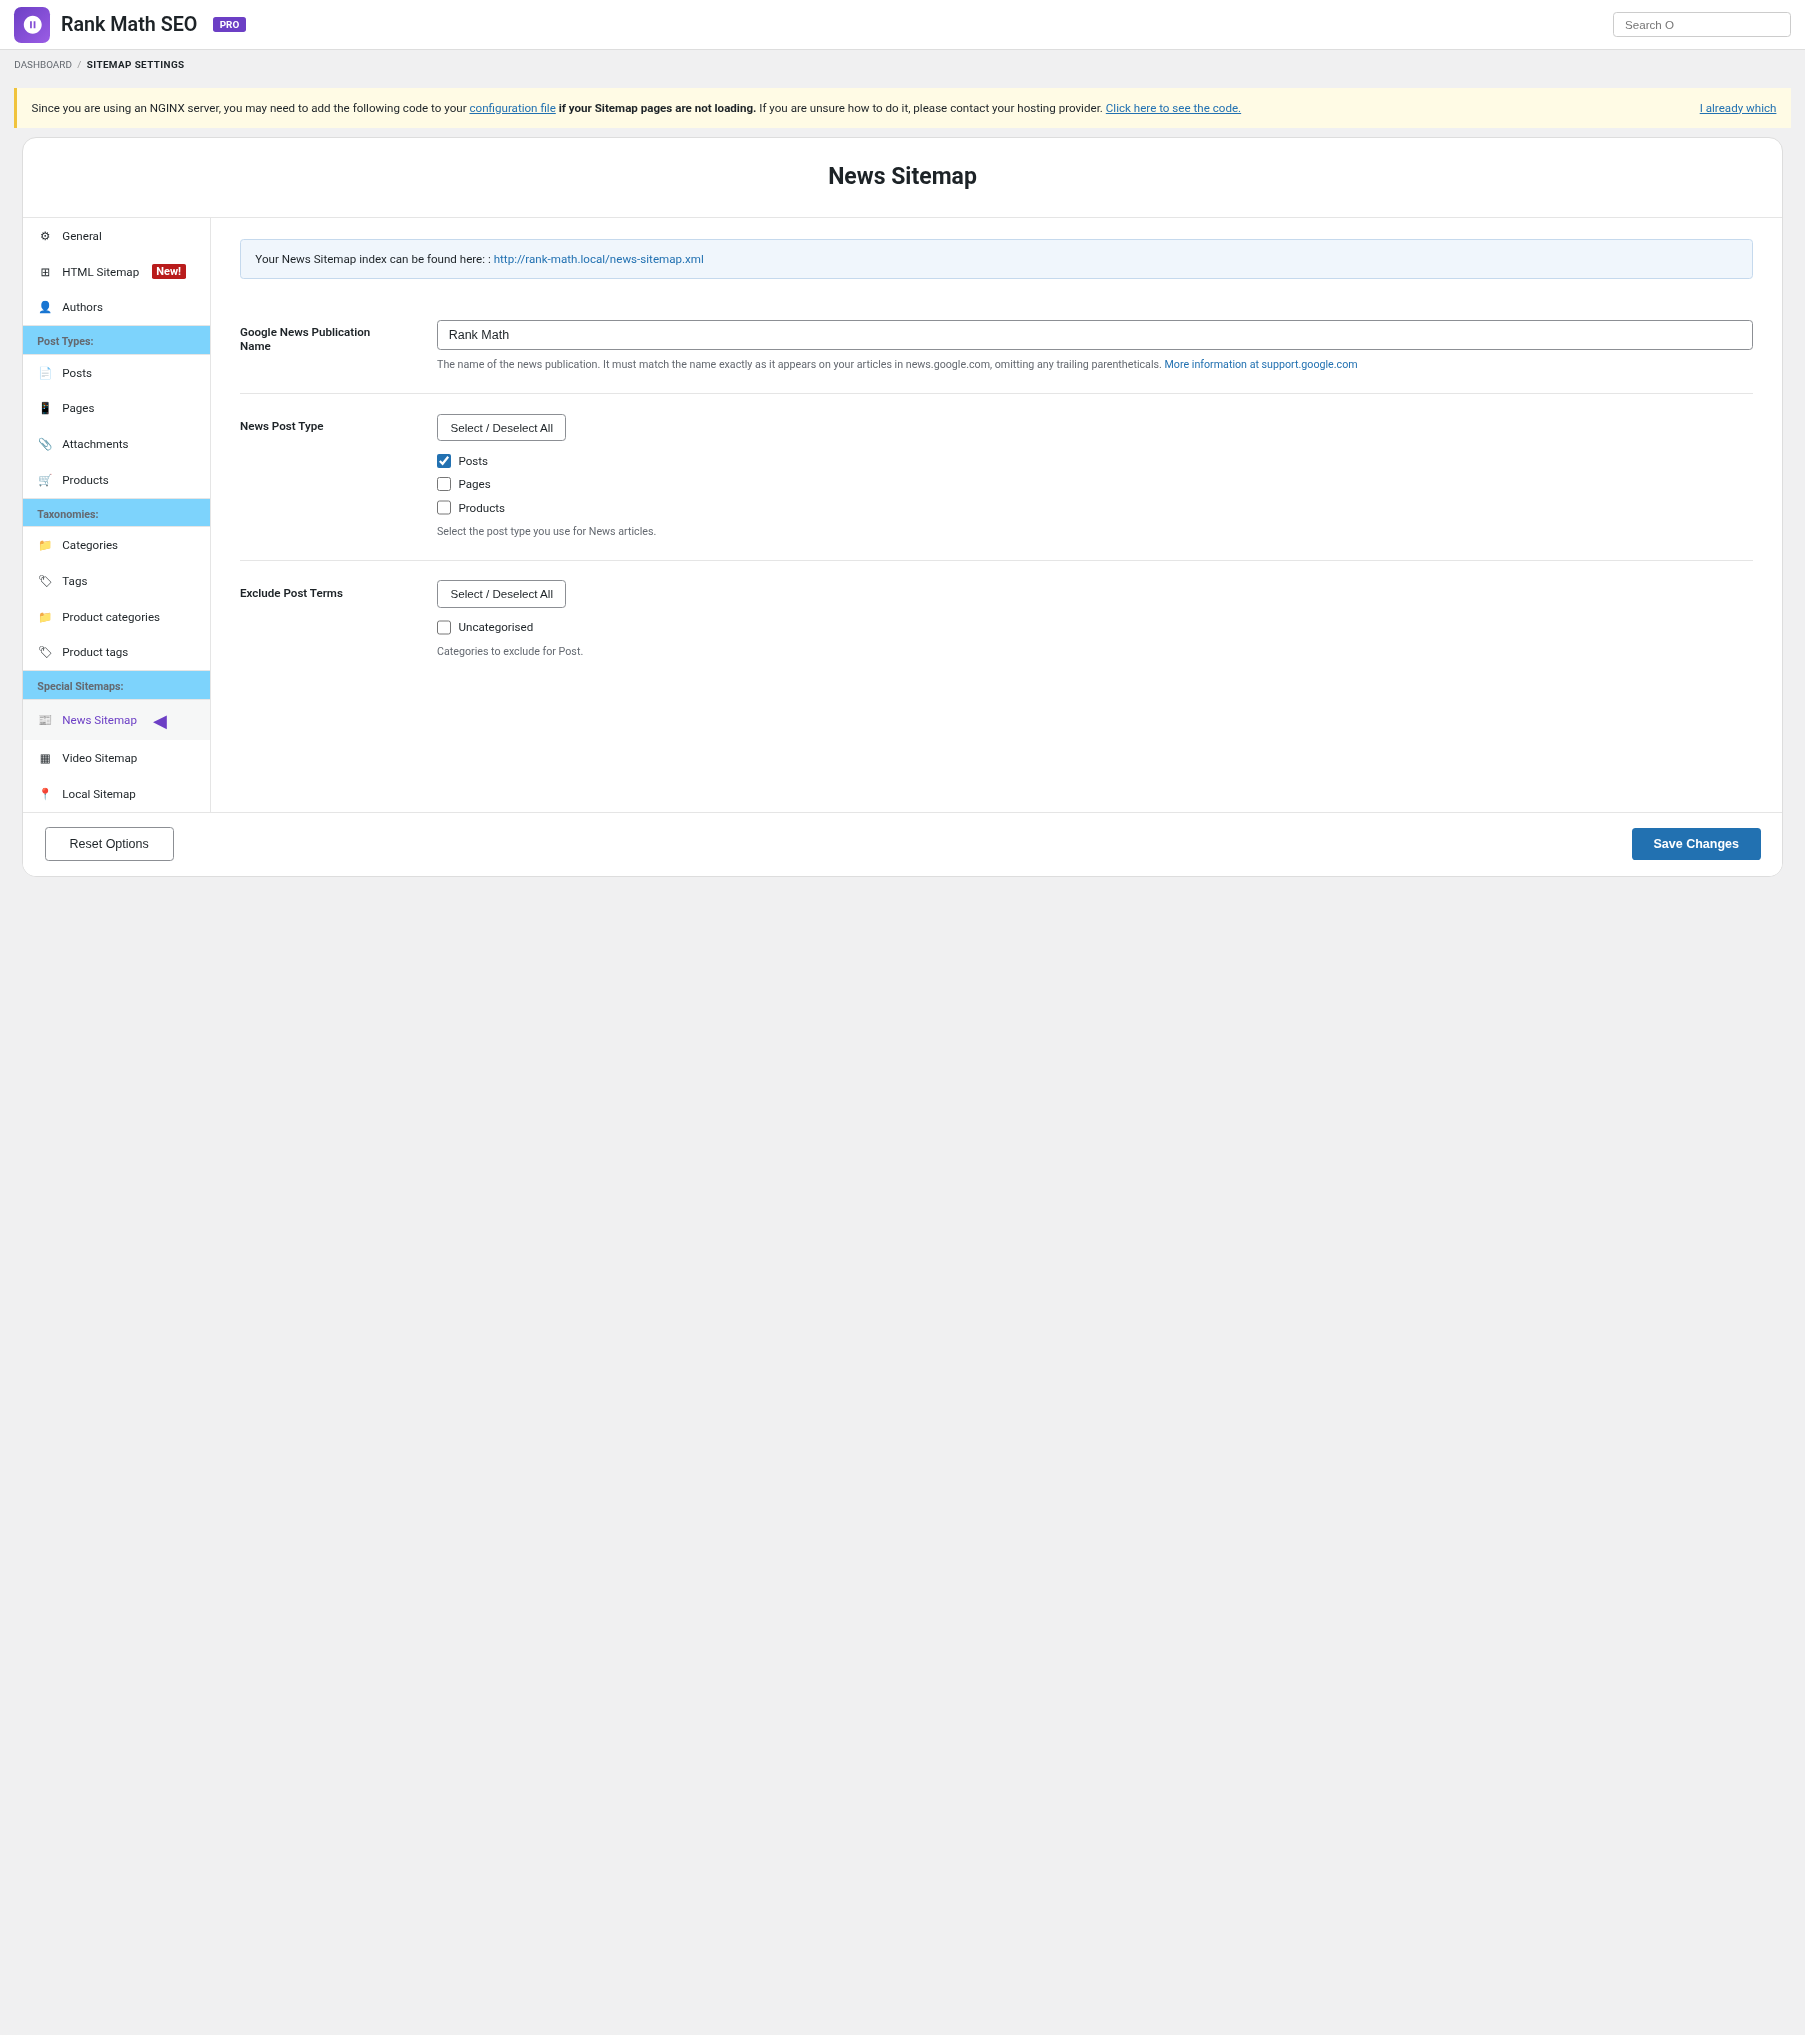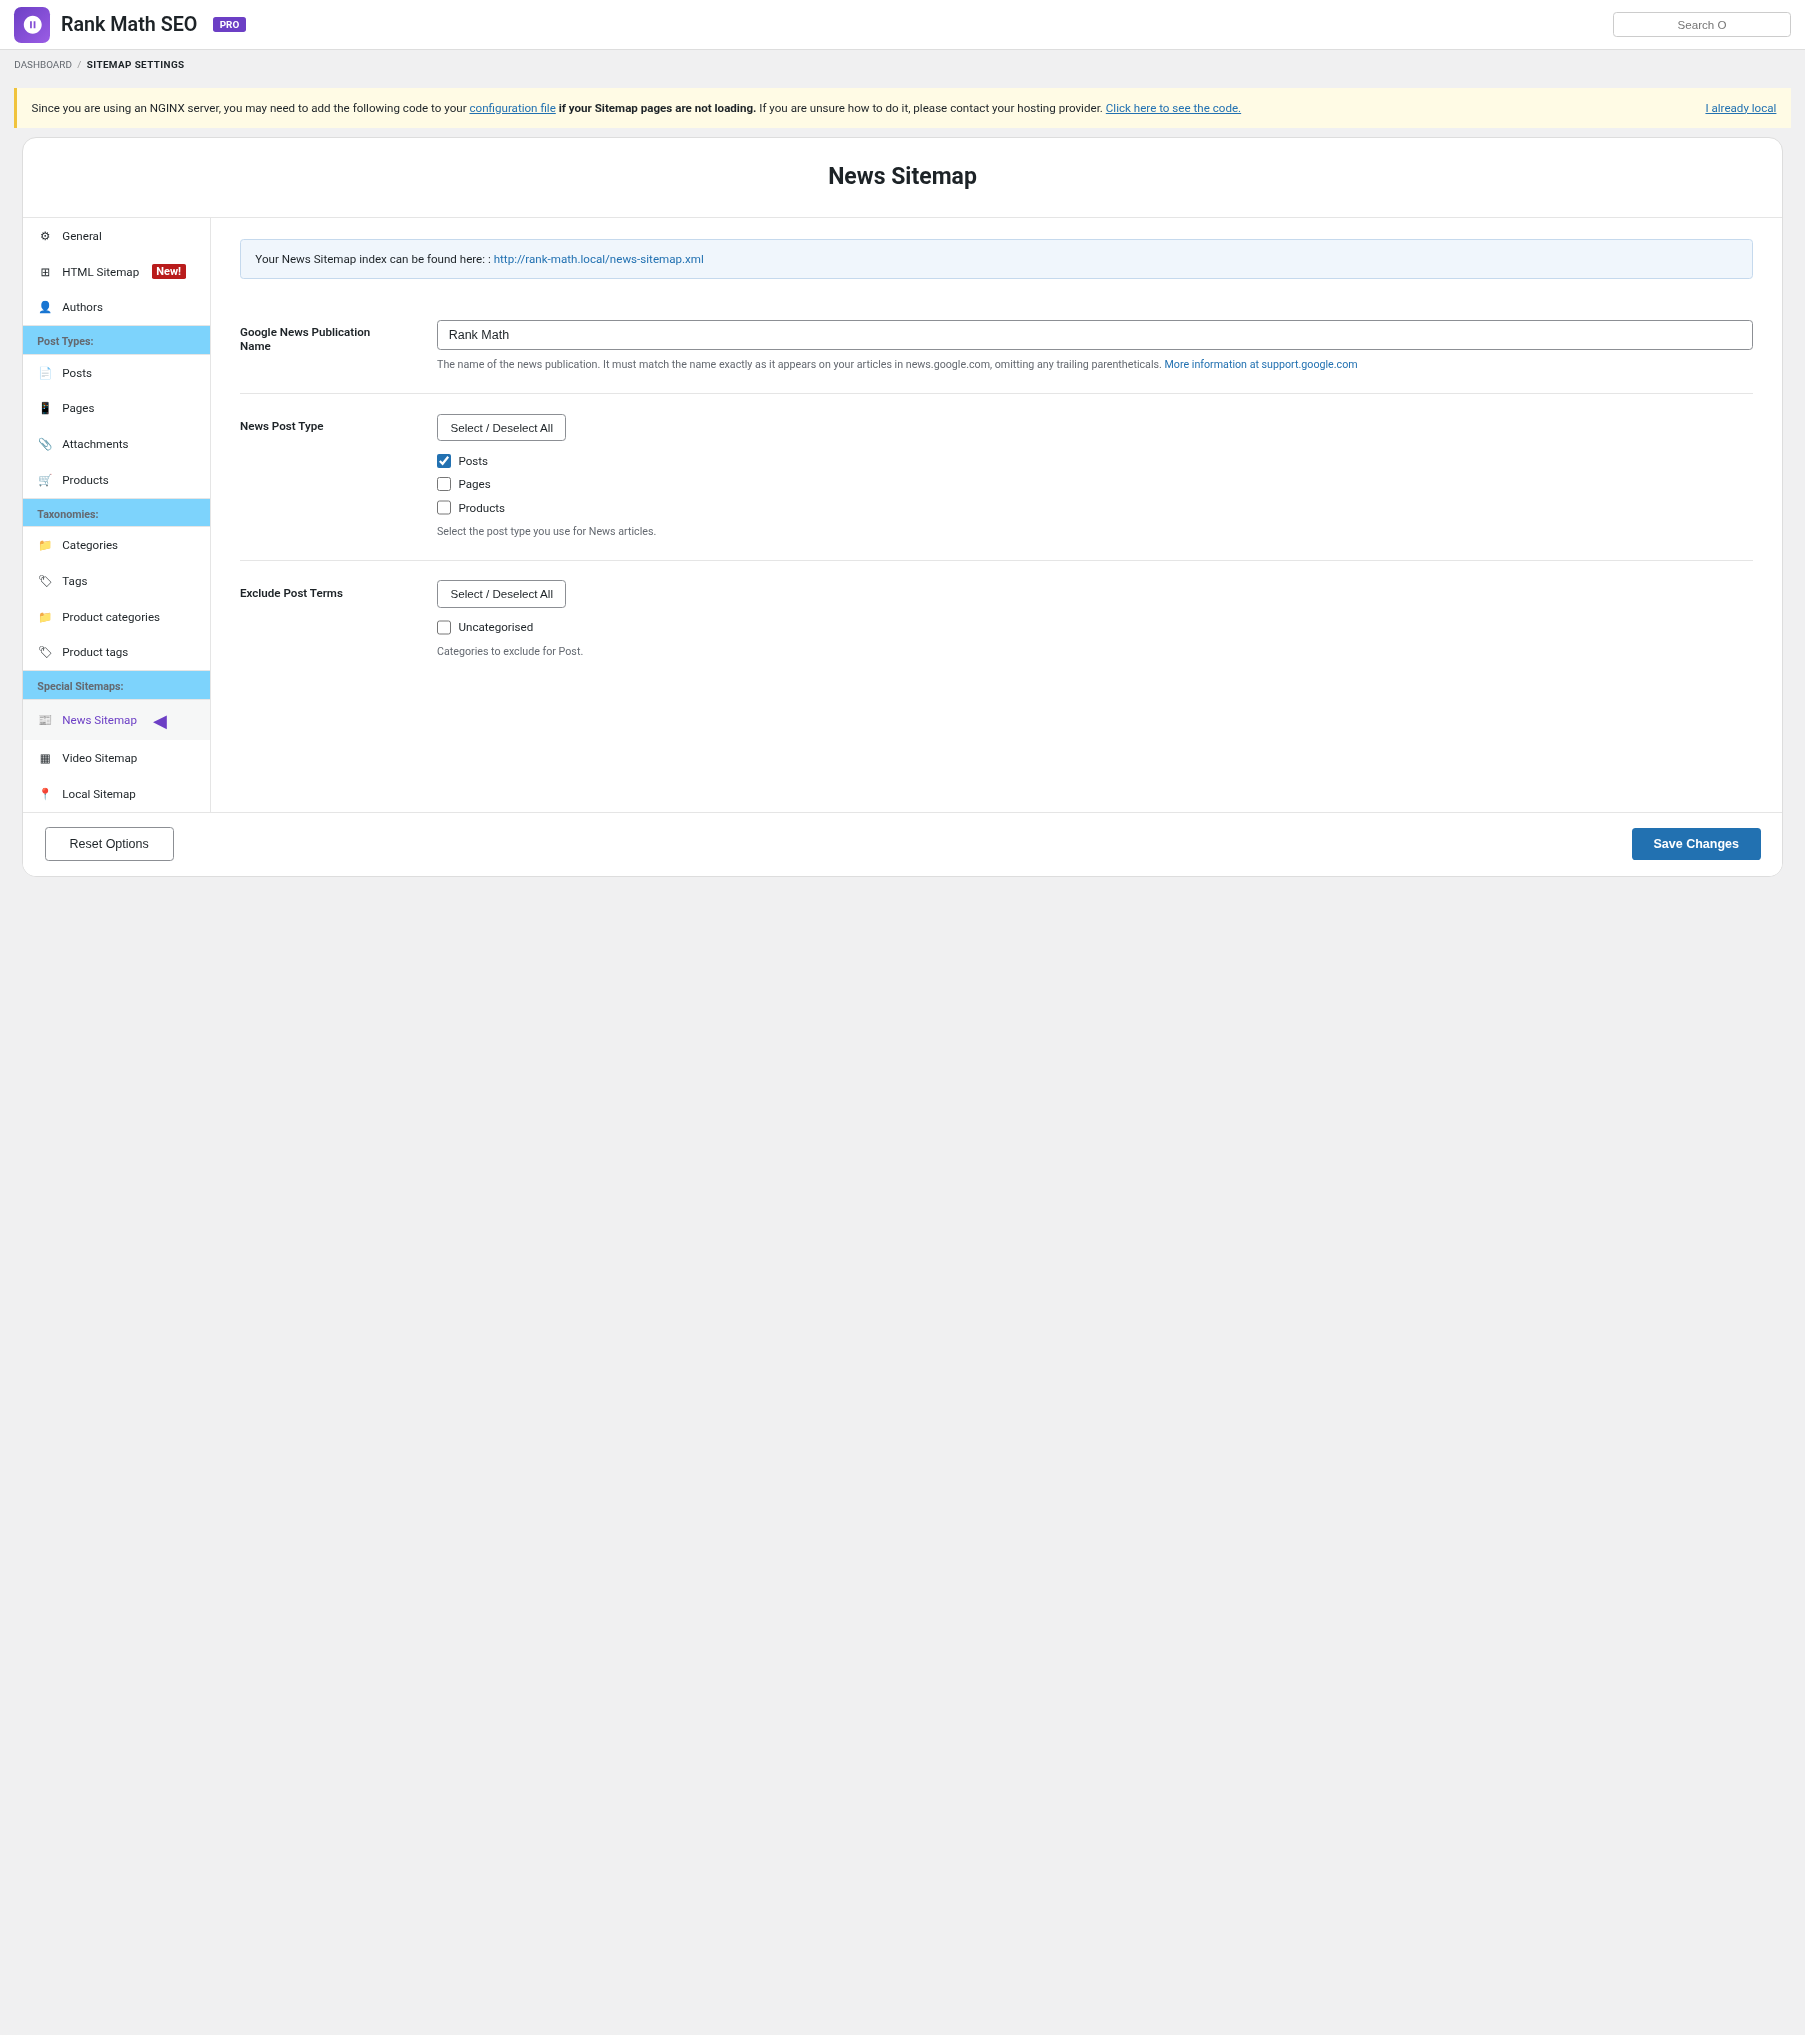--- a/index.html
+++ b/index.html
@@ -4,21 +4,21 @@
   <style>
     * { box-sizing: border-box; margin: 0; padding: 0; }
     body { font-family: -apple-system, BlinkMacSystemFont, 'Segoe UI', Roboto, sans-serif; background: #f0f0f1; color: #1d2327; font-size: 11.6px; }
 
     
     .wp-header { display: flex; align-items: center; background: #fff; border-bottom: 0.9px solid #ddd; height: 50px; padding: 0 14.3px; gap: 10.7px; }
     .wp-logo { width: 36px; height: 36px; background: linear-gradient(135deg, #6c3fc5, #9b5de5); border-radius: 7.2px; display: flex; align-items: center; justify-content: center; flex-shrink: 0; }
     .wp-logo svg { width: 21.5px; height: 21.5px; fill: white; }
     .header-title { font-size: 19.7px; font-weight: 600; color: #1d2327; }
     .pro-badge { background: #6c3fc5; color: white; font-size: 9.9px; font-weight: 700; padding: 1.8px 6.3px; border-radius: 2.7px; margin-left: 5.4px; }
-    .header-search { margin-left: auto; border: 0.9px solid #ccc; border-radius: 3.6px; padding: 5.4px 10.7px; font-size: 11.6px; color: #555; background: #fff; min-width: 90px; text-align: center; }
+    .header-search { margin-left: auto; border: 0.9px solid #ccc; border-radius: 3.6px; padding: 5.4px 10.7px; font-size: 11.6px; color: #555; background: #fff; min-width: 90px; }
 
     
     .breadcrumb { padding: 9px 14.3px; font-size: 9.9px; color: #646970; display: flex; align-items: center; gap: 5.4px; background: #f0f0f1; }
     .breadcrumb-sep { color: #999; }
     .breadcrumb-current { font-weight: 700; color: #1d2327; letter-spacing: 0.4px; }
 
     
     .notice { margin: 9px 14.3px; background: #fffbe5; border-left: 3.6px solid #f0c33c; padding: 10.7px 14.3px; font-size: 11.6px; color: #1d2327; line-height: 1.6; display: flex; justify-content: space-between; align-items: flex-start; }
     .notice a { color: #2271b1; text-decoration: underline; }
     .notice-already { color: #2271b1; text-decoration: underline; cursor: pointer; font-size: 11.6px; white-space: nowrap; margin-left: 14.3px; }
@@ -95,21 +95,21 @@
 </div>
 
 <div class="notice">
   <span>
     Since you are using an NGINX server, you may need to add the following code to your
     <a href="#">configuration file</a>
     <strong>if your Sitemap pages are not loading.</strong>
     If you are unsure how to do it, please contact your hosting provider.
     <a href="#">Click here to see the code.</a>
   </span>
-  <a class="notice-already" href="#">I already local</a>
+  <a class="notice-already" href="#">I already which</a>
 </div>
 
 <div class="main-container">
 
   <div class="page-header">
     <div class="page-title">News Sitemap</div>
   </div>
 
   <div class="content-wrapper">
 

